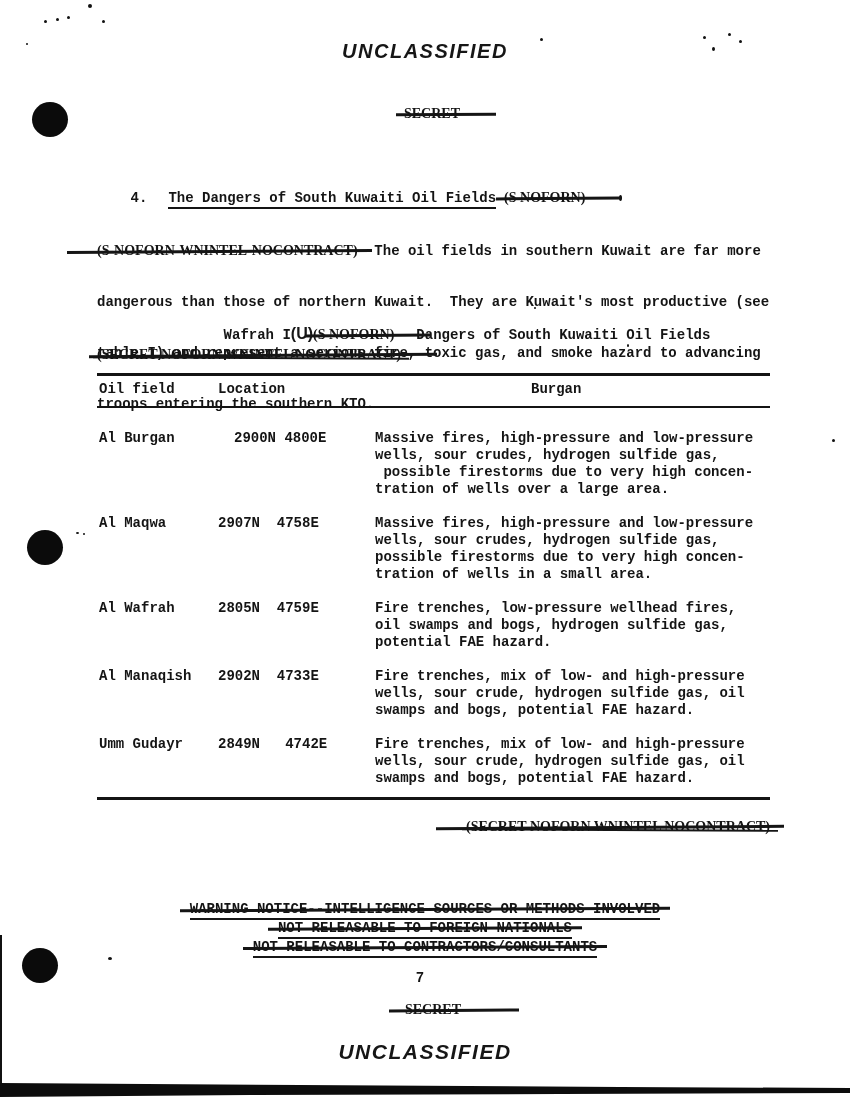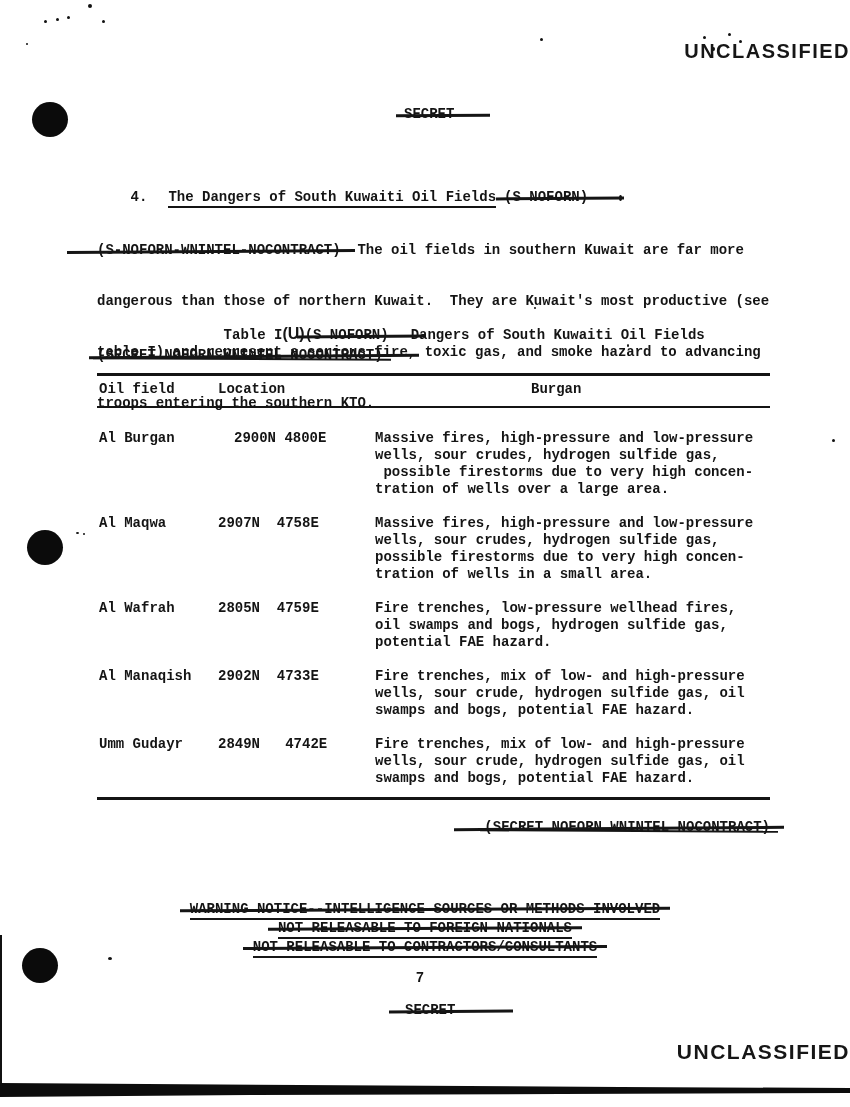--- a/index.html
+++ b/index.html
@@ -5,23 +5,23 @@
   html,body{margin:0;padding:0;background:#e8e8e8;}
   .page{
     position:relative; width:850px; height:1107px; margin:0 auto;
     background:#ffffff; overflow:hidden;
     font-family:"Liberation Mono","DejaVu Sans Mono",monospace;
     color:#141414;
   }
   .mono{font-family:"Liberation Mono","DejaVu Sans Mono",monospace; font-weight:700; font-size:14px; line-height:17px; color:#141414; white-space:pre;}
   .sans{font-family:"Liberation Sans","DejaVu Sans",sans-serif; font-weight:700; color:#161616;}
   .abs{position:absolute;}
-  .banner{width:100%; text-align:right; font-size:20px; letter-spacing:1.5px;}
+  .banner{width:100%; text-align:center; font-size:20px; letter-spacing:1.5px;font-style:italic;}
   
-  .struck{position:relative; display:inline-block; white-space:pre;}
+  .struck{position:relative; display:inline-block; white-space:pre;font-family:Liberation Serif, serif;}
   .struck::after{content:""; position:absolute; left:-8px; right:-14px; top:46%; height:3px; background:#151515; transform:rotate(-0.4deg);}
   .struck.heavy::before{content:""; position:absolute; left:-4px; right:-8px; top:66%; height:2px; background:#151515; transform:rotate(0.3deg);}
   .struck.tail-r::after{right:-36px;}
   .struck.tail-rl::after{left:-16px; right:-58px;}
   .struck.tail-l::after{left:-30px;}
   .caveat{position:relative; display:inline-block; white-space:pre; border-bottom:2px solid #161616; padding-bottom:0px;}
   .caveat::after{content:""; position:absolute; left:-10px; right:-10px; top:42%; height:3px; background:#151515; transform:rotate(-0.3deg);}
   .underlined{border-bottom:2px solid #141414; padding-bottom:1px;}
   .rule{position:absolute; left:0; right:0; height:3px; background:#141414;}
   .hole{position:absolute; width:36px; height:35px; background:#0b0b0b; border-radius:50%;}
@@ -70,21 +70,21 @@
   </div>
 
   <div class="abs mono" style="top:208px;left:97px;">
     <div><span class="struck tail-l">(S-NOFORN-WNINTEL-NOCONTRACT)</span><span>  The oil fields in southern Kuwait are far more</span></div>
     <div>dangerous than those of northern Kuwait.  They are Kuwait's most productive (see</div>
     <div>table I) and represent a serious fire, toxic gas, and smoke hazard to advancing</div>
     <div>troops entering the southern KTO.</div>
   </div>
 
   <div class="abs mono" style="top:308px;left:190px;">
-    <span>Table I</span><span class="sans" style="font-size:16px;">(U)</span><span class="struck tail-r">(S NOFORN)</span><span style="margin-left:22px;">Dangers of South Kuwaiti Oil Fields</span>
+    <span>Wafrah I</span><span class="sans" style="font-size:16px;">(U)</span><span class="struck tail-r">(S NOFORN)</span><span style="margin-left:22px;">Dangers of South Kuwaiti Oil Fields</span>
   </div>
 
   <div class="abs" style="top:346px;left:97px;">
     <span class="mono struck heavy tail-r">(SECRET NOFORN WNINTEL NOCONTRACT)</span>
   </div>
 
   <div class="abs" style="top:373px;left:97px;width:673px;height:430px;">
     <div class="rule" style="top:0;"></div>
     <div class="rule" style="top:33px;height:2px;"></div>
     <div class="rule" style="top:424px;"></div>

